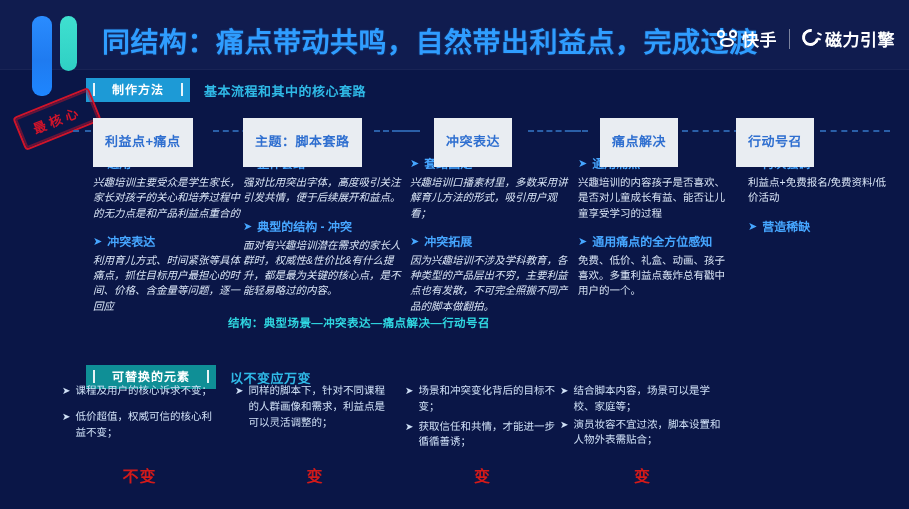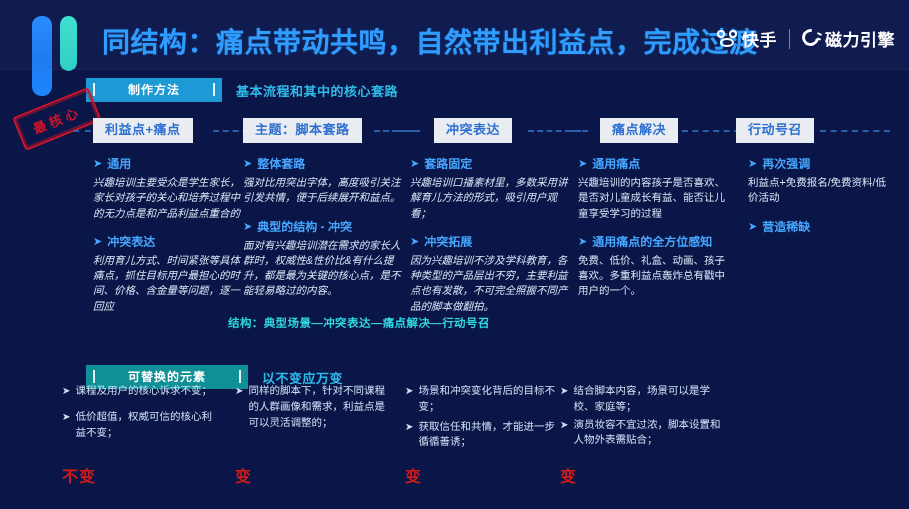--- a/index.html
+++ b/index.html
@@ -51,21 +51,21 @@
      border-radius:50%;border-right-color:transparent;transform:rotate(-35deg);box-sizing:border-box;}
   .cl-mark .d1,.cl-mark .d2{position:absolute;background:#fff;border-radius:1px;}
   .cl-mark .d1{width:5px;height:2px;right:-1px;top:4px;transform:rotate(25deg);}
   .cl-mark .d2{width:4px;height:2px;right:0px;top:9px;transform:rotate(25deg);}
 
   
   .sec{position:absolute;display:flex;align-items:center;}
   .sec-tag{
     position:relative;background:#1d9ad6;color:#ffffff;
     font-size:12px;font-weight:bold;letter-spacing:1px;
-    padding:6px 42px;line-height:1;text-align:center;
+    padding:6px 26px;line-height:1;text-align:center;
   }
   .sec-tag.teal{background:#0f8f96;}
   .sec-tag:before,.sec-tag:after{
     content:"";position:absolute;top:5px;width:2px;height:13px;background:rgba(255,255,255,0.9);
   }
   .sec-tag:before{left:7px;}
   .sec-tag:after{right:7px;}
   .sec-sub{margin-left:14px;font-size:13px;font-weight:bold;color:#2fb9e6;letter-spacing:0.5px;}
 
   
@@ -80,21 +80,21 @@
     color:#d0142a;font-size:13px;font-weight:bold;letter-spacing:4px;
   }
 
   
   .cols{position:absolute;left:0;top:118px;width:909px;height:190px;}
   .col{position:absolute;top:0;}
   .chip-row{position:relative;height:26px;}
   .chip{
     display:inline-block;background:#e9edf2;color:#2f6fd0;
     font-size:13px;font-weight:bold;letter-spacing:0.5px;
-    padding:4px 12px;line-height:1.3;white-space:nowrap;
+    padding:16px 12px;line-height:1.3;white-space:nowrap;
   }
   .dash-l,.dash-r{
     position:absolute;top:12px;height:0;border-top:2px dashed #2a5fa8;
   }
 
   .blk{margin-top:12px;}
   .blk + .blk{margin-top:13px;}
   .blk-h{
     color:#46a6ff;font-size:12px;font-weight:bold;line-height:1.35;
     display:flex;gap:5px;align-items:flex-start;
@@ -113,21 +113,21 @@
   }
 
   
   .bcols{position:absolute;left:0;top:383px;width:909px;height:120px;}
   .bcol{position:absolute;top:0;}
   .bli{display:flex;gap:5px;align-items:flex-start;color:#cfe0f6;font-size:10.5px;line-height:1.5;}
   .bli + .bli{margin-top:10px;}
   .bli .arw{color:#cfe0f6;font-size:10px;line-height:1.5;}
   .btxt{flex:1;}
   .verdict{
-    position:absolute;top:80px;width:100%;text-align:left;
+    position:absolute;top:80px;width:100%;text-align:center;
     color:#d11a1a;font-size:16px;font-weight:bold;letter-spacing:1px;
   }
 </style>
 </head>
 <body>
 
 <div class="slide">
 
   <div class="top-band"></div>
 

